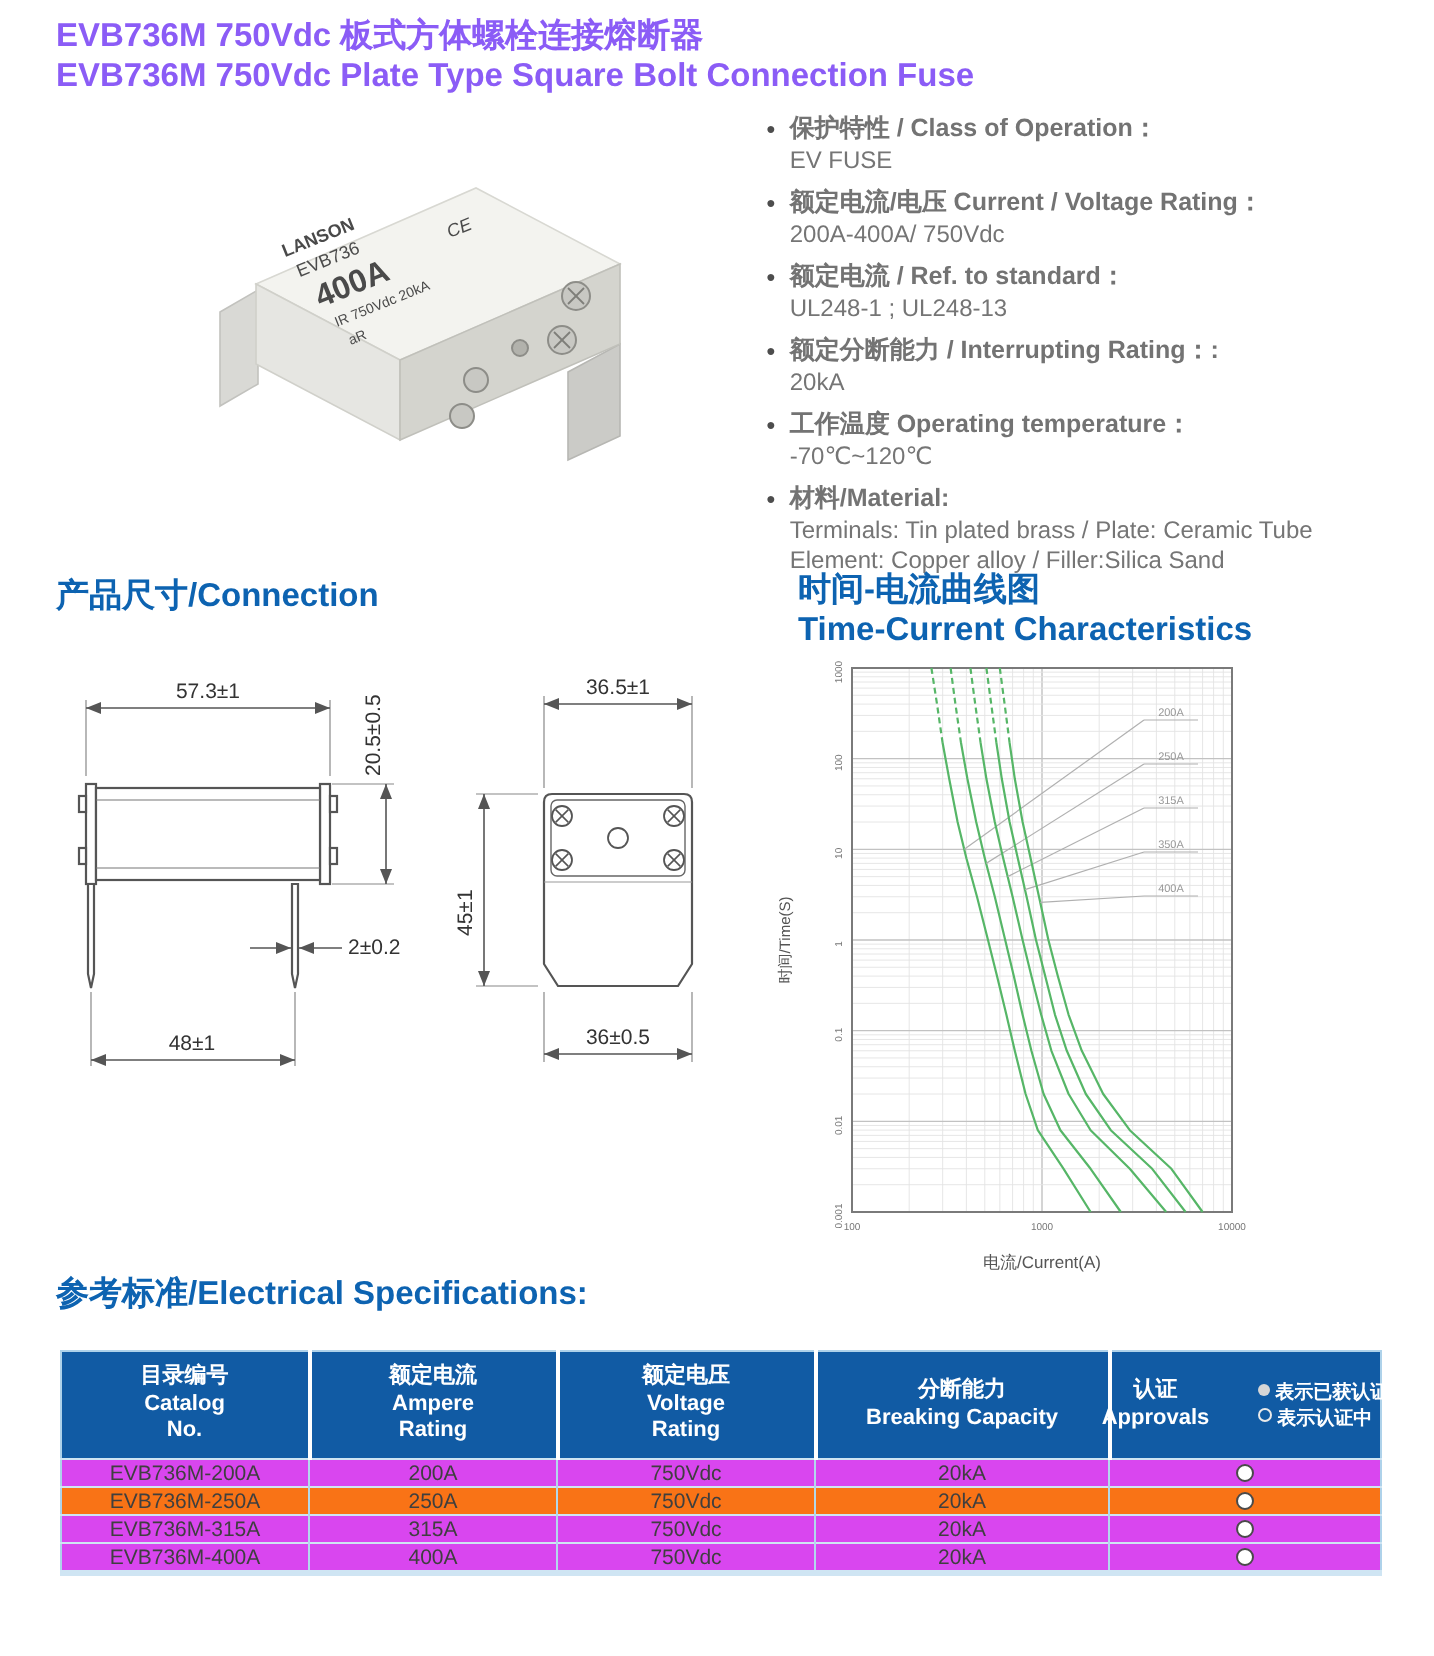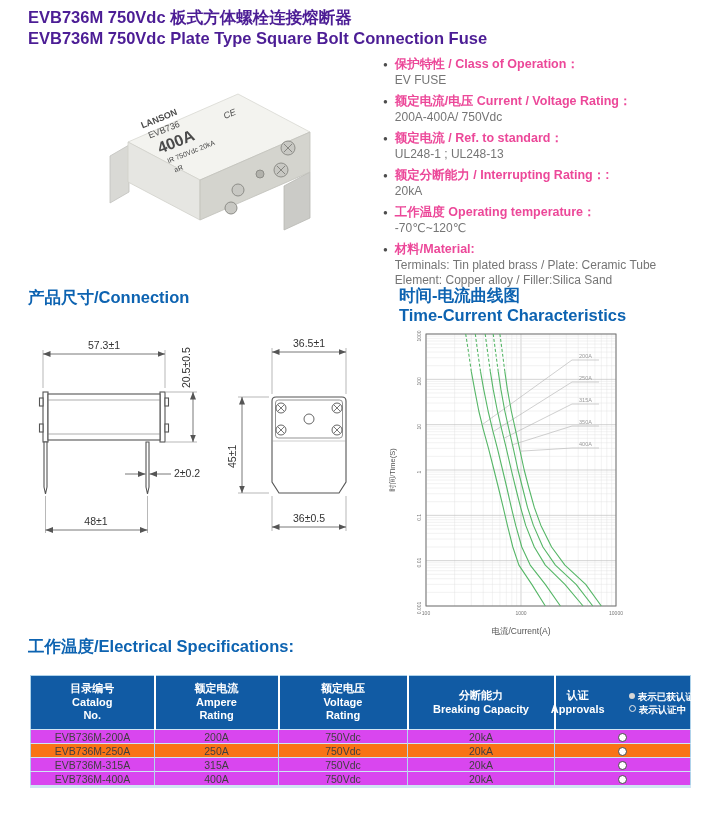--- a/index.html
+++ b/index.html
@@ -1,29 +1,29 @@
 <!DOCTYPE html>
 <html><head>
 <meta charset="utf-8">
 <style>
   html,body{margin:0;padding:0;background:#fff;}
   .page{position:relative;width:717px;height:828px;background:#fff;overflow:hidden;
         font-family:"Liberation Sans","DejaVu Sans",sans-serif;}
-  .title-line{position:absolute;left:28px;font-weight:bold;font-size:16.5px;color:#4c1d95;white-space:nowrap;}
+  .title-line{position:absolute;left:28px;font-weight:bold;font-size:16.5px;color:#8b5cf6;white-space:nowrap;}
   #title-zh{top:7px}
   #title-en{top:29px}
   .sec-h{position:absolute;font-weight:bold;font-size:16.5px;color:#0d63b1;white-space:nowrap;}
   #dim-heading{left:28px;top:287px}
   #chart-heading{left:399px;top:285px;line-height:20px}
   #elec-heading{left:28px;top:636px}
   
   .spec-list{position:absolute;left:383px;top:56px;width:334px;margin:0;padding:0;list-style:none;}
   .spec-item{display:flex;margin-bottom:5px;}
   .bullet{font-size:8px;color:#4d4d4d;margin:4px 7px 0 0;flex:0 0 auto;}
-  .sl{font-size:12.5px;font-weight:bold;color:#ec4899;line-height:17px;}
+  .sl{font-size:12.5px;font-weight:bold;color:#737373;line-height:17px;}
   .sv{font-size:12px;color:#757575;line-height:15px;}
   
   #product-photo{position:absolute;left:98px;top:68px;}
   #dim-front{position:absolute;left:25px;top:330px;}
   #dim-side{position:absolute;left:222px;top:330px;}
   #tcc-chart{position:absolute;left:385px;top:328px;}
   
   .elec-table{position:absolute;left:30px;top:675px;width:660px;border-collapse:collapse;table-layout:fixed;
               border:1px solid #aed2ea;border-bottom:3px solid #cfe5f3;}
   .elec-table th{background:#115ba4;color:#fff;font-size:11px;line-height:13.5px;font-weight:bold;
@@ -329,21 +329,21 @@
         <polyline points="114.9,6.0 117.3,24.0 119.8,43.4" fill="none" stroke="#56b667" stroke-width="1.1" stroke-dasharray="3 2"></polyline>
         <polyline points="119.8,43.4 122.4,61.4 126.3,83.0 130.3,101.1 134.5,120.4 139.2,142.0 143.9,160.0 149.3,179.4 155.9,197.4 166.6,219.0 179.9,237.1 200.7,256.4 216.3,278.0" fill="none" stroke="#56b667" stroke-width="1.1" stroke-linejoin="round"></polyline>
         <line x1="187" y1="120" x2="135.13515499538508" y2="123.18787489198957" stroke="#b0b0b0" stroke-width="0.6"></line>
         <line x1="187" y1="120" x2="214" y2="120" stroke="#b0b0b0" stroke-width="0.6"></line>
         <text x="200.5" y="118" font-size="5.5" fill="#999" text-anchor="middle">400A</text>
       </g>
     <text x="136" y="306" text-anchor="middle" font-size="8.5" fill="#555">电流/Current(A)</text>
     <text x="10" y="142" transform="rotate(-90 10 142)" text-anchor="middle" font-size="7.5" fill="#555">时间/Time(S)</text>
   </svg>
 
-  <div class="sec-h" id="elec-heading">工作温度/Electrical Specifications:</div>
+  <div class="sec-h" id="elec-heading">参考标准/Electrical Specifications:</div>
 
   <table class="elec-table">
     <colgroup>
         <col style="width:124px">
         <col style="width:124px">
         <col style="width:129px">
         <col style="width:147px">
         <col style="width:136px">
       </colgroup>
     <thead>

